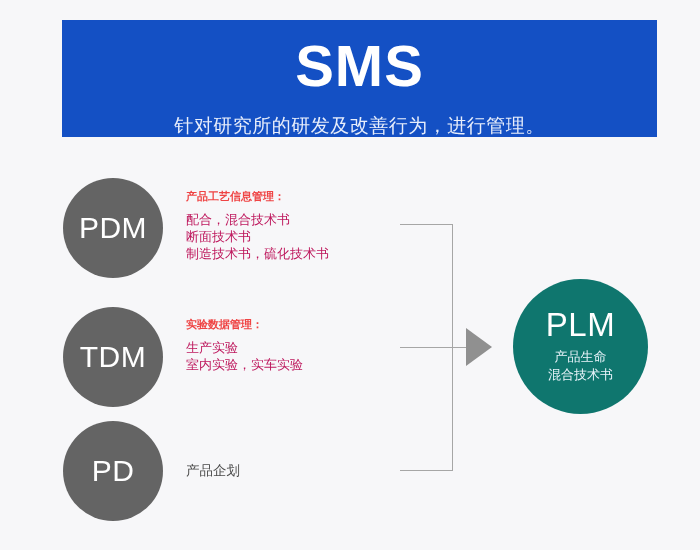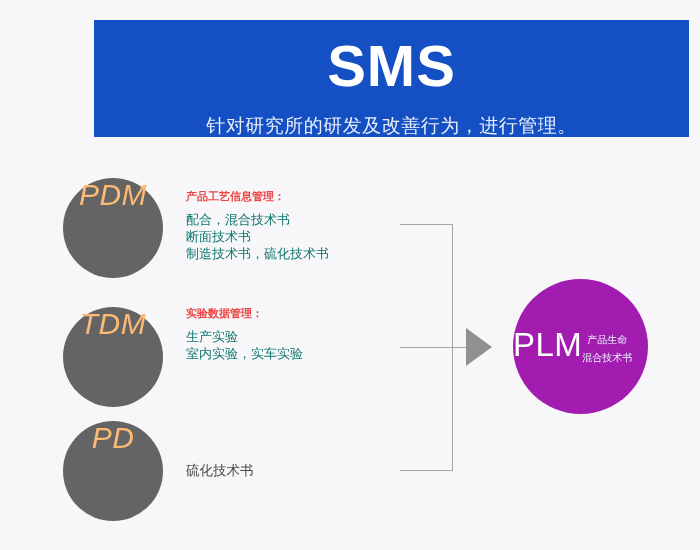--- a/index.html
+++ b/index.html
@@ -21,21 +21,20 @@
 
   
   .banner {
     position: absolute;
     left: 62px;
     top: 20px;
     width: 595px;
     height: 117px;
     background: #1450c4;
     box-sizing: border-box;
-    margin-left: 32px;
   }
   .banner-title {
     position: absolute;
     left: 0;
     right: 0;
     top: 12px;
     text-align: center;
     color: #ffffff;
     font-size: 58px;
     font-weight: bold;
@@ -57,26 +56,25 @@
   
   .row {
     position: absolute;
     left: 0;
     width: 400px;
   }
   .circle {
     position: absolute;
     border-radius: 50%;
     background: #646464;
-    color: #fdba74;
+    color: #ffffff;
     display: flex;
-    align-items: flex-start;
+    align-items: center;
     justify-content: center;
     box-sizing: border-box;
-    font-style: italic;
   }
   .circle-gray {
     left: 63px;
     width: 100px;
     height: 100px;
     font-size: 30px;
     font-weight: normal;
     letter-spacing: 0.5px;
   }
   .textblock {
@@ -86,21 +84,21 @@
   }
   .tb-heading {
     color: #ef4444;
     font-size: 11px;
     font-weight: bold;
     line-height: 20px;
     margin-bottom: 5px;
     white-space: nowrap;
   }
   .tb-line {
-    color: #0f766e;
+    color: #be185d;
     font-size: 13px;
     line-height: 17px;
     white-space: nowrap;
   }
   .tb-single {
     color: #4a4a4a;
     font-size: 13.5px;
     line-height: 20px;
     white-space: nowrap;
   }
@@ -135,37 +133,37 @@
   }
 
   
   .plm-circle {
     position: absolute;
     left: 513px;
     top: 279px;
     width: 135px;
     height: 135px;
     border-radius: 50%;
-    background: #a21caf;
+    background: #0f766e;
     display: flex;
-    flex-direction: row;
+    flex-direction: column;
     align-items: center;
-    justify-content: flex-start;
+    justify-content: center;
     box-sizing: border-box;
   }
   .plm-title {
     color: #ffffff;
     font-size: 33px;
     line-height: 38px;
     letter-spacing: 0.5px;
     margin-top: -4px;
   }
   .plm-sub {
     color: #eaf4fb;
-    font-size: 10px;
+    font-size: 13px;
     line-height: 18px;
     text-align: center;
     margin-top: 4px;
   }
 </style>
 </head>
 <body>
 
 <div class="canvas">
 
@@ -183,33 +181,33 @@
       <div class="tb-line">配合，混合技术书</div>
       <div class="tb-line">断面技术书</div>
       <div class="tb-line">制造技术书，硫化技术书</div>
     </div>
   </div>
 
   <div class="row" style="top:299px;">
     <div class="circle circle-gray" style="top:8px;">
       <span>TDM</span>
     </div>
-    <div class="textblock" style="top:4px;">
+    <div class="textblock" style="top:15px;">
       <div class="tb-heading">实验数据管理：</div>
       <div class="tb-line">生产实验</div>
       <div class="tb-line">室内实验，实车实验</div>
     </div>
   </div>
 
   <div class="row" style="top:421px;">
     <div class="circle circle-gray" style="top:0;">
       <span>PD</span>
     </div>
     <div class="textblock" style="top:40px;">
-      <div class="tb-single">硫化技术书</div>
+      <div class="tb-single">产品企划</div>
     </div>
   </div>
 
   <div class="bracket-h bh-top"></div>
   <div class="bracket-h bh-mid"></div>
   <div class="bracket-h bh-bottom"></div>
   <div class="bracket-v"></div>
   <div class="arrow"></div>
 
   <div class="plm-circle">

